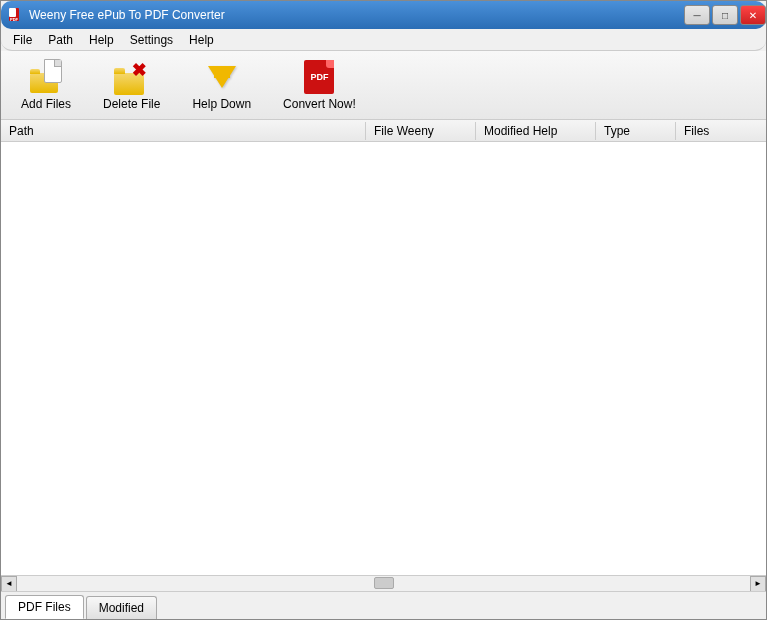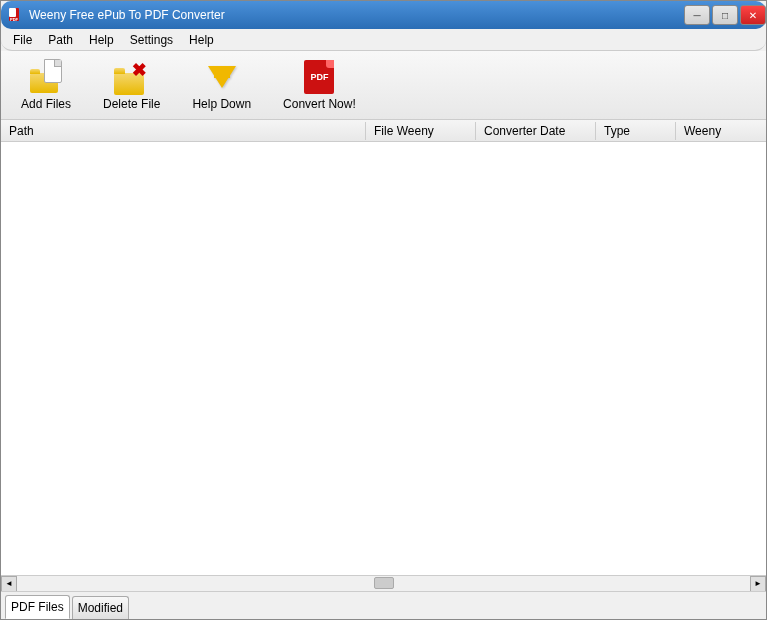--- a/index.html
+++ b/index.html
@@ -362,21 +362,21 @@
     .tabs-bar {
       background: #f0f0f0;
       border-top: 1px solid #ccc;
       display: flex;
       align-items: flex-end;
       padding: 0 4px;
       height: 28px;
       flex-shrink: 0;
     }
     .tab {
-      padding: 4px 5px;
+      padding: 4px 12px;
       border: 1px solid #aaa;
       border-bottom: none;
       border-radius: 3px 3px 0 0;
       cursor: pointer;
       background: linear-gradient(to bottom, #f8f8f8, #e0e0e0);
       font-size: 12px;
       color: #000;
       position: relative;
       margin-right: 2px;
       text-align: center;
@@ -453,23 +453,23 @@
       </div>
       <span class="toolbar-btn-label">Convert Now!</span>
     </div>
   </div>
 
   <div class="content-area">
 
     <div class="table-header">
       <div class="table-col col-path">Path</div>
       <div class="table-col col-filesize">File Weeny</div>
-      <div class="table-col col-modified">Converter Date</div>
+      <div class="table-col col-modified">Modified Help</div>
       <div class="table-col col-type">Type</div>
-      <div class="table-col col-status">Weeny</div>
+      <div class="table-col col-status">Files</div>
     </div>
 
     <div class="table-body"></div>
 
     <div class="scrollbar-area">
       <div class="scroll-btn">◄</div>
       <div class="scroll-track">
         <div class="scroll-thumb"></div>
       </div>
       <div class="scroll-btn">►</div>

